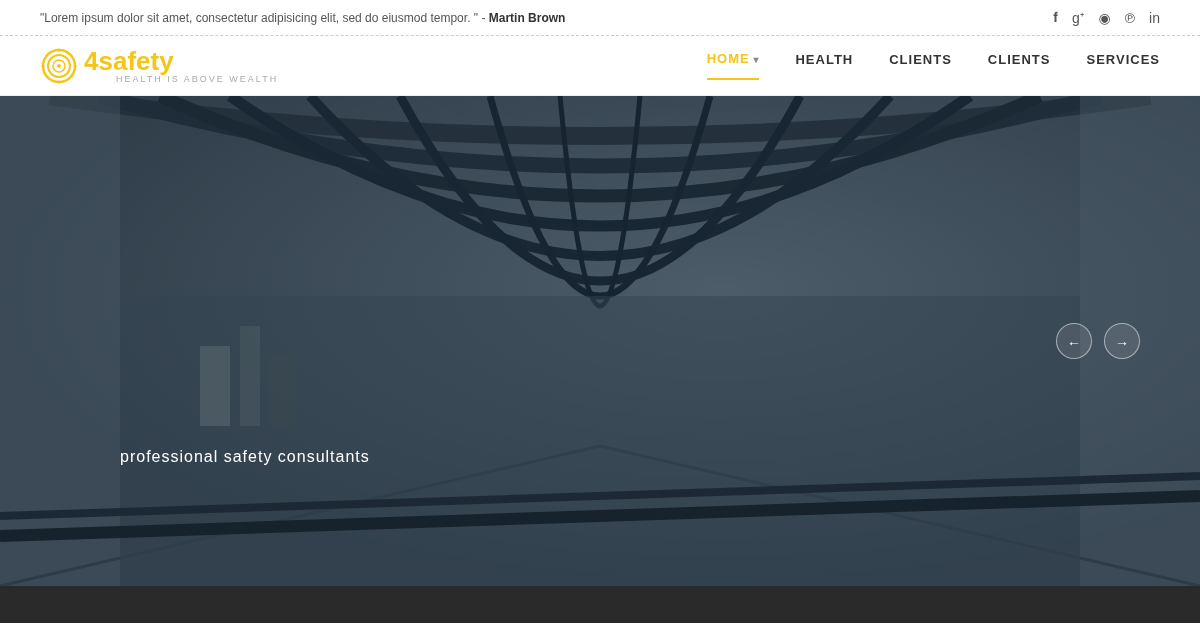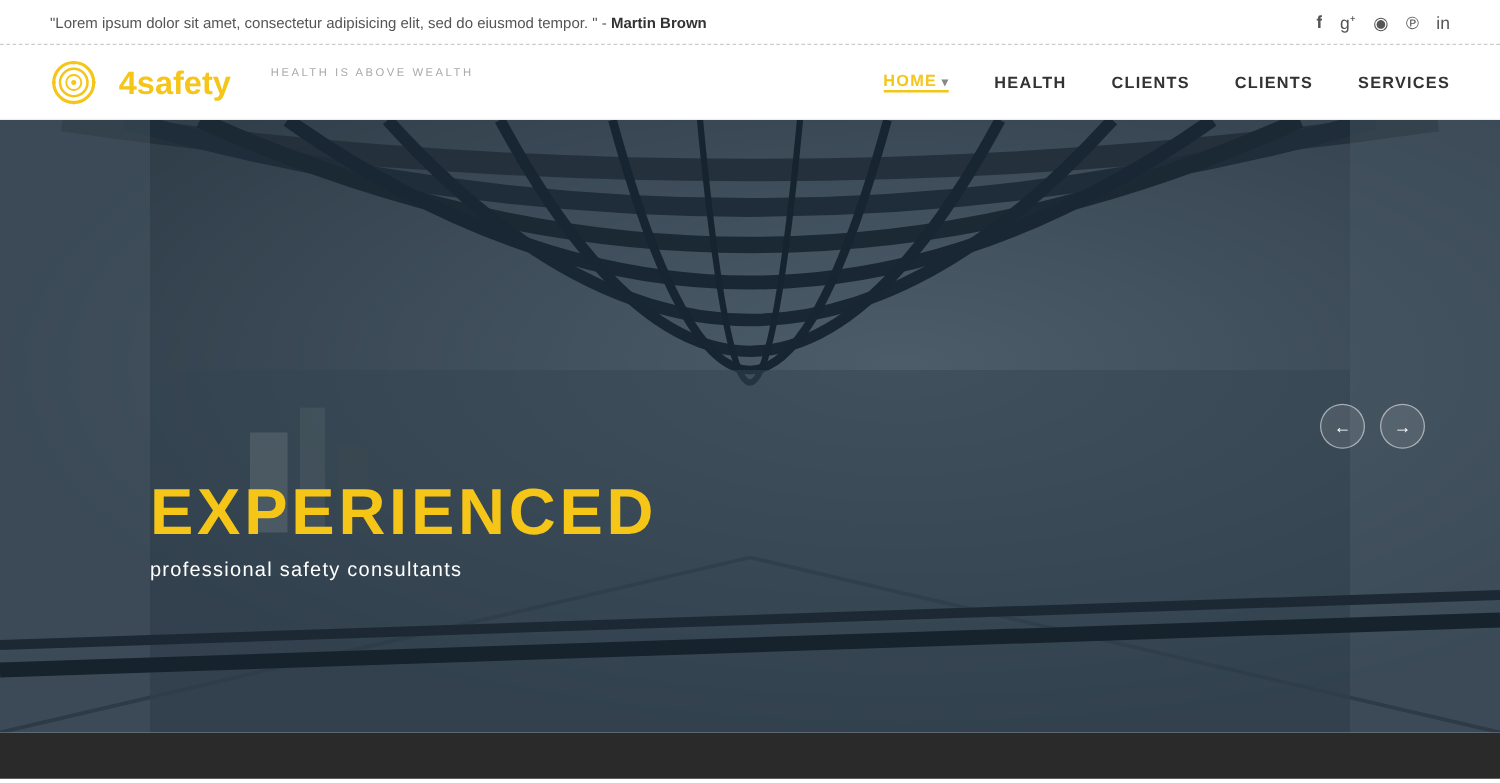--- a/index.html
+++ b/index.html
@@ -46,22 +46,21 @@
       display: flex;
       align-items: center;
       gap: 6px;
     }
     .logo-icon {
       width: 38px;
       height: 38px;
     }
     .logo-text-wrap {
       display: flex;
-      flex-direction: row;
-      margin-left: 11px;
+      flex-direction: column;
     }
     .logo-name {
       font-size: 26px;
       font-weight: bold;
       color: #222;
       line-height: 1;
     }
     .logo-name span { color: #f5c518; }
     .logo-tagline {
       font-size: 9px;
@@ -78,21 +77,21 @@
       gap: 36px;
     }
     .nav-item {
       font-size: 13px;
       font-weight: bold;
       letter-spacing: 1px;
       color: #333;
       cursor: pointer;
       text-decoration: none;
       position: relative;
-      padding-bottom: 0;
+      padding-bottom: 12px;
     }
     .nav-item.active {
       color: #f5c518;
       border-bottom: 2px solid #f5c518;
     }
     .nav-item.has-arrow::after {
       content: ' ▾';
       font-size: 10px;
       color: #888;
     }
@@ -248,21 +247,20 @@
     <line x1="0" y1="440" x2="1200" y2="400" stroke="#0e1820" stroke-width="12"></line>
 
     <rect width="1200" height="490" fill="rgba(30,45,58,0.5)"></rect>
 
     <rect x="200" y="250" width="30" height="80" fill="#5a6870" opacity="0.6"></rect>
     <rect x="240" y="230" width="20" height="100" fill="#4a5860" opacity="0.6"></rect>
     <rect x="270" y="260" width="25" height="70" fill="#3a4850" opacity="0.6"></rect>
   </svg>
 
   <div class="hero-content">
-    <div class="hero-title">EXPERIENCED</div>
     <div class="hero-subtitle">professional safety consultants</div>
   </div>
 
   <div class="hero-nav">
     <div class="hero-arrow">←</div>
     <div class="hero-arrow">→</div>
   </div>
 </div>
 
 <div class="footer-strip"></div>

